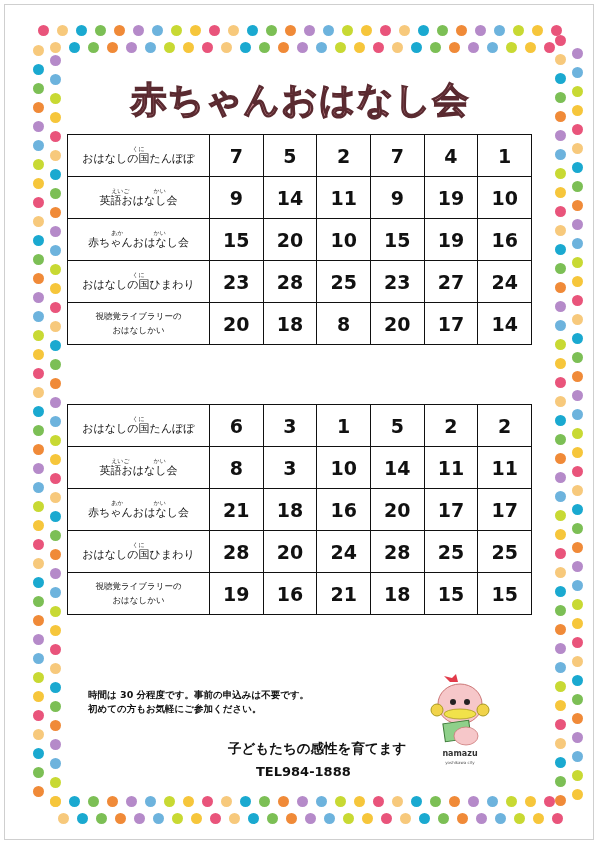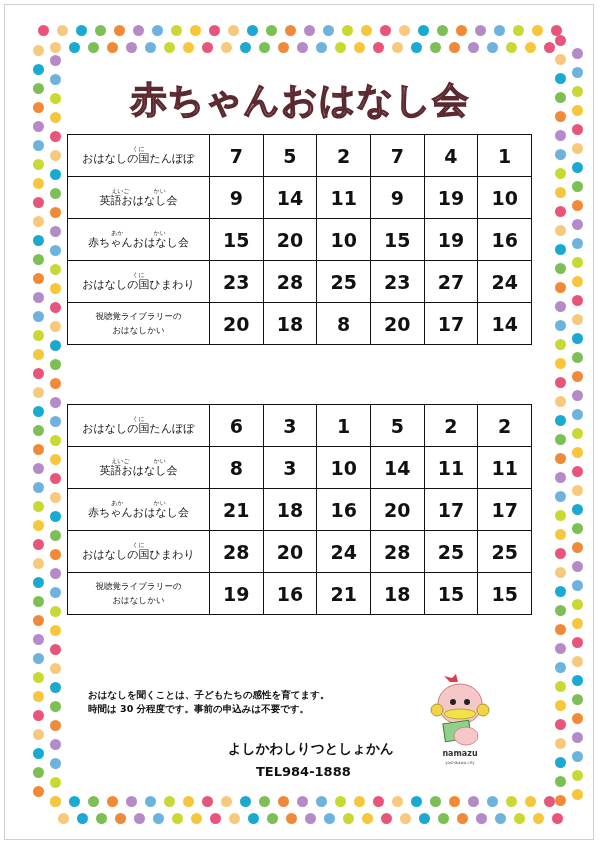--- a/index.html
+++ b/index.html
@@ -395,24 +395,24 @@
     <td class="num">16</td>
     <td class="num">21</td>
     <td class="num">18</td>
     <td class="num">15</td>
     <td class="num">15</td>
   </tr>
 </tbody>
   </table>
 
 <div class="notes">
-  <div>おはなしを聞くことは、子どもたちの感性を育てます。</div>
   <div>時間は 30 分程度です。事前の申込みは不要です。</div>
+  <div>初めての方もお気軽にご参加ください。</div>
 </div>
-<div class="library">よしかわしりつとしょかん</div>
+<div class="library">子どもたちの感性を育てます</div>
 <div class="tel">TEL984-1888</div>
 
 <svg class="mascot" viewBox="0 0 80 100">
   <ellipse cx="40" cy="34" rx="22" ry="20" fill="#f6c7c9" stroke="#c77" stroke-width="1"></ellipse>
   <path d="M30 12 l-6 -6 l8 2 l4 -4 l2 8 z" fill="#e23b4a"></path>
   <circle cx="33" cy="32" r="3" fill="#222"></circle>
     <circle cx="47" cy="32" r="3" fill="#222"></circle>
   <ellipse cx="40" cy="44" rx="16" ry="5" fill="#f1e24a" stroke="#a99a20" stroke-width="0.8"></ellipse>
   <circle cx="17" cy="40" r="6" fill="#f1d34a" stroke="#a99a20"></circle>
     <circle cx="63" cy="40" r="6" fill="#f1d34a" stroke="#a99a20"></circle>

